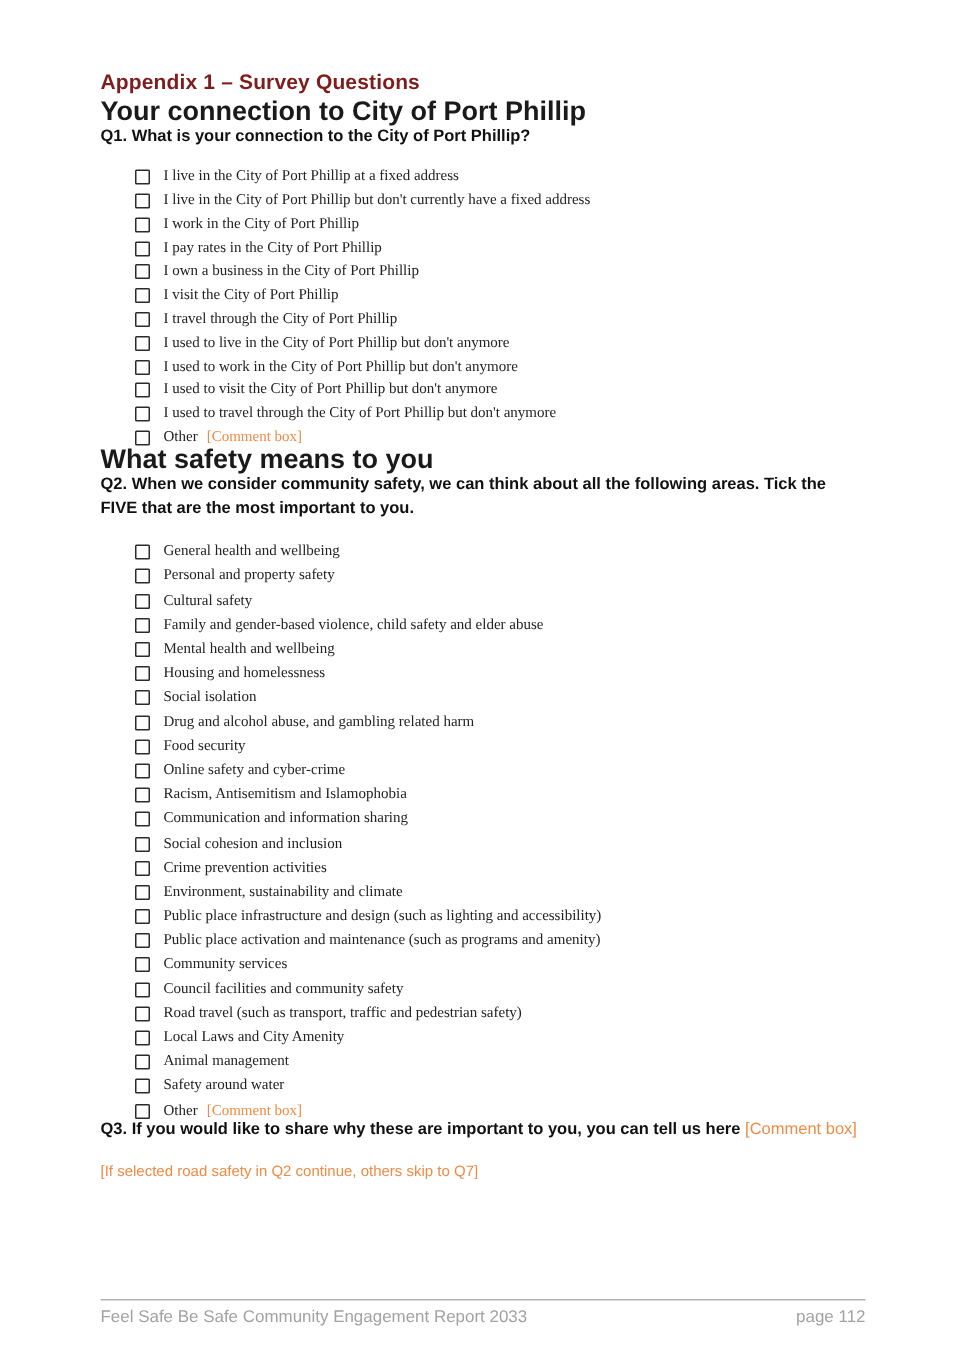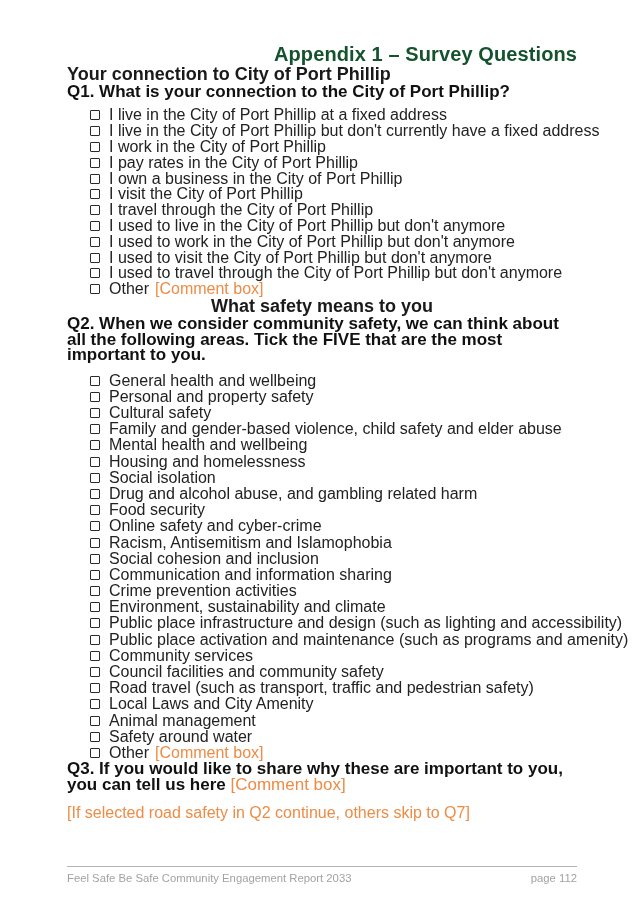--- a/index.html
+++ b/index.html
@@ -10,74 +10,74 @@
     font-family: "Liberation Sans", "DejaVu Sans", sans-serif;
     color: #1e1e1e;
     position: relative;
     overflow: hidden;
   }
   .content {
     padding: 44px 61px 0 67px;
   }
   h1.page-title {
     margin: 0;
-    font-size: 20px;
+    font-size: 14px;
     line-height: 21px;
     font-weight: 700;
-    color: #14532d;
+    color: #7f1d1d;
     letter-spacing: 0.1px;
-    text-align: right;
   }
   h2.section-heading {
     margin: 0;
     font-size: 18px;
     line-height: 19px;
     font-weight: 700;
     color: #1a1a1a;
   }
   .heading-1 { margin-top: 3px; }
-  .heading-2 { margin-top: 15px; text-align: center; }
+  .heading-2 { margin-top: 15px; }
   p.question {
     margin: 0;
-    font-size: 17px;
+    font-size: 11px;
     line-height: 15.5px;
     font-weight: 700;
     color: #111111;
   }
   .q1 { margin-top: 15px; }
   .q2 { margin-top: 10px; max-width: 515px; }
   .q3 { margin-top: 16px; max-width: 515px; }
   .option-list {
     margin-top: 8px;
     padding-left: 23px;
   }
   .list-2 { margin-top: 10px; }
   .opt {
     display: flex;
-    align-items: center;
+    align-items: flex-end;
     height: 15.8px;
-    font-size: 16px;
+    font-size: 10px;
     color: #222222;
+    font-family: Liberation Serif, serif;
   }
   .list-2 .opt { height: 16.2px; }
   .cb {
     flex: 0 0 auto;
     width: 8px;
     height: 8px;
     border: 1.4px solid #2b2b2b;
     border-radius: 1px;
     margin-right: 9px;
     background: #ffffff;
   }
   .opt-label { white-space: nowrap; }
   .opt-note { margin-left: 6px; white-space: nowrap; }
   .orange { color: #ee8b45; font-weight: 400; }
   p.routing-note {
     margin: 13px 0 0 0;
-    font-size: 16px;
+    font-size: 10px;
     line-height: 15px;
     color: #ee8b45;
   }
   .footer {
     position: absolute;
     left: 67px;
     right: 61px;
     top: 866px;
     border-top: 1.3px solid #b3b3b3;
     padding-top: 5px;
@@ -240,27 +240,27 @@
       </div>
 
       <div class="opt">
         <span class="cb"></span>
         <span class="opt-label">Racism, Antisemitism and Islamophobia</span>
 
       </div>
 
       <div class="opt">
         <span class="cb"></span>
+        <span class="opt-label">Communication and information sharing</span>
+
+      </div>
+
+      <div class="opt">
+        <span class="cb"></span>
         <span class="opt-label">Social cohesion and inclusion</span>
-
-      </div>
-
-      <div class="opt">
-        <span class="cb"></span>
-        <span class="opt-label">Communication and information sharing</span>
 
       </div>
 
       <div class="opt">
         <span class="cb"></span>
         <span class="opt-label">Crime prevention activities</span>
 
       </div>
 
       <div class="opt">

